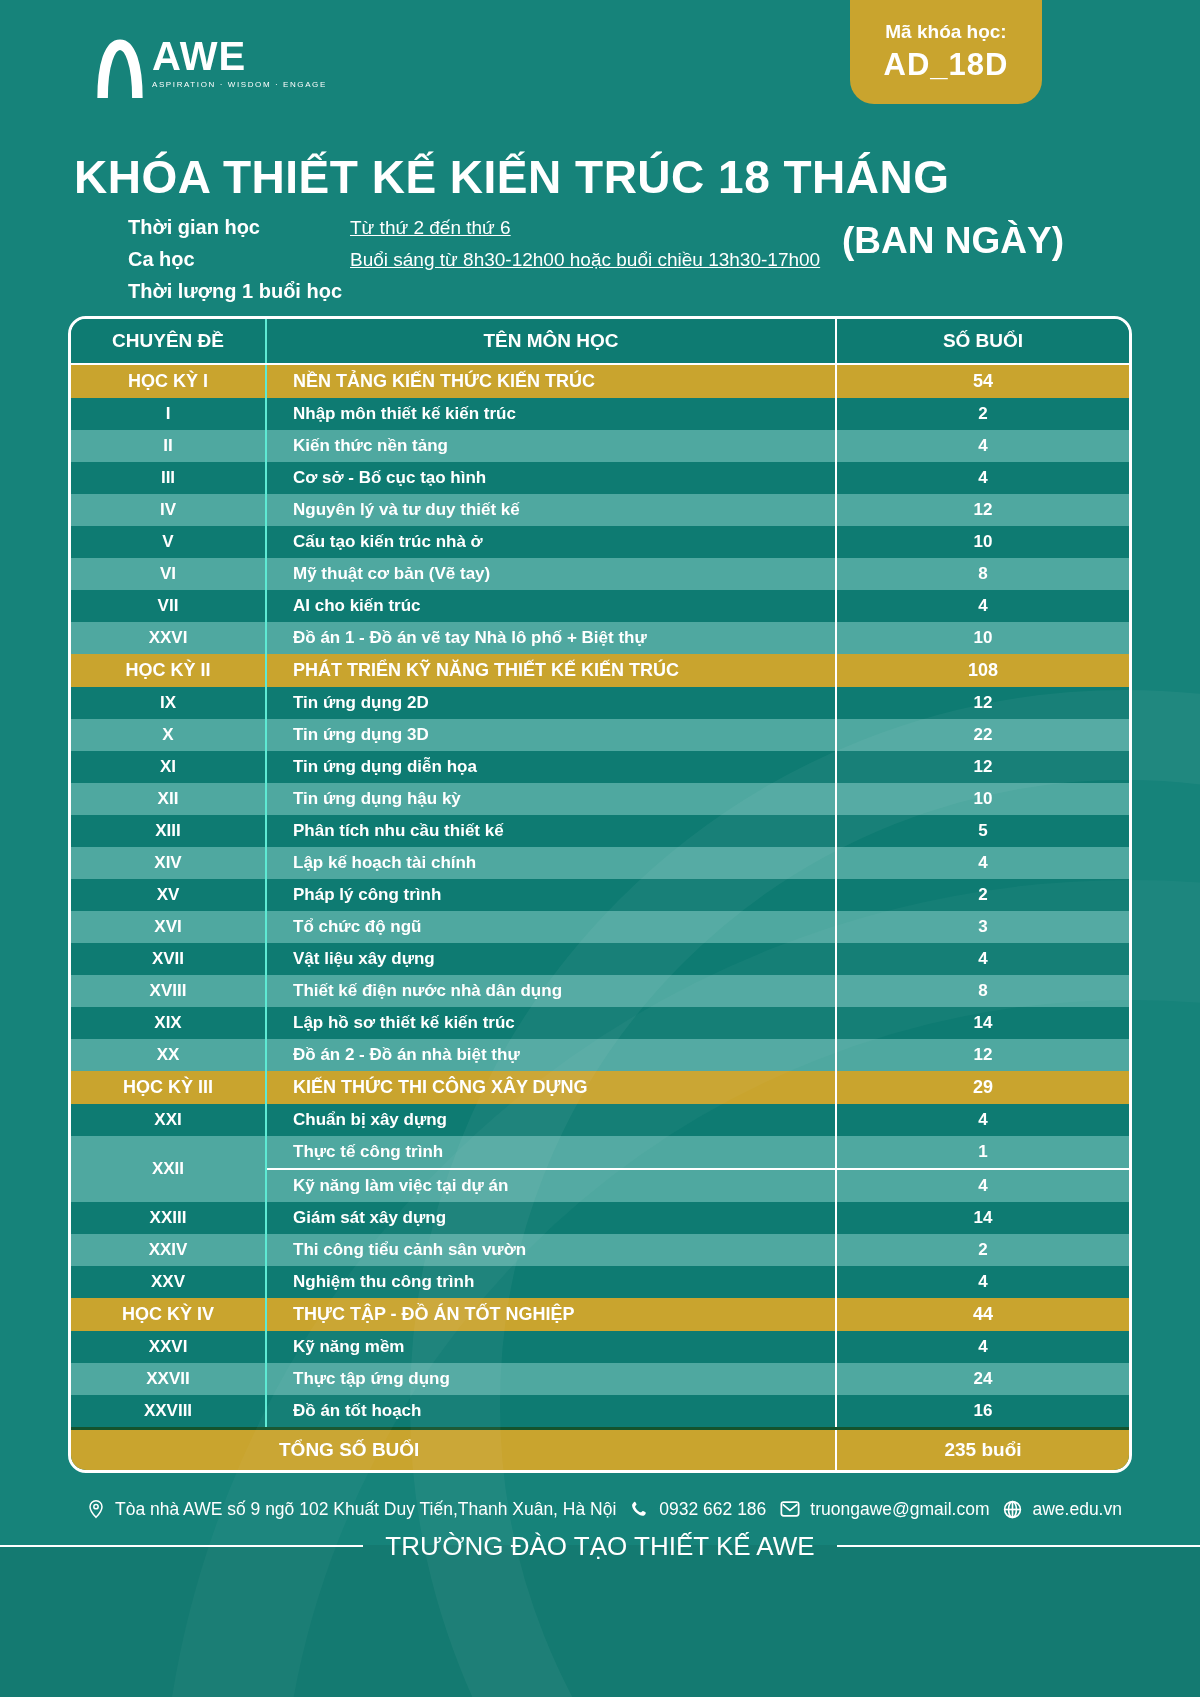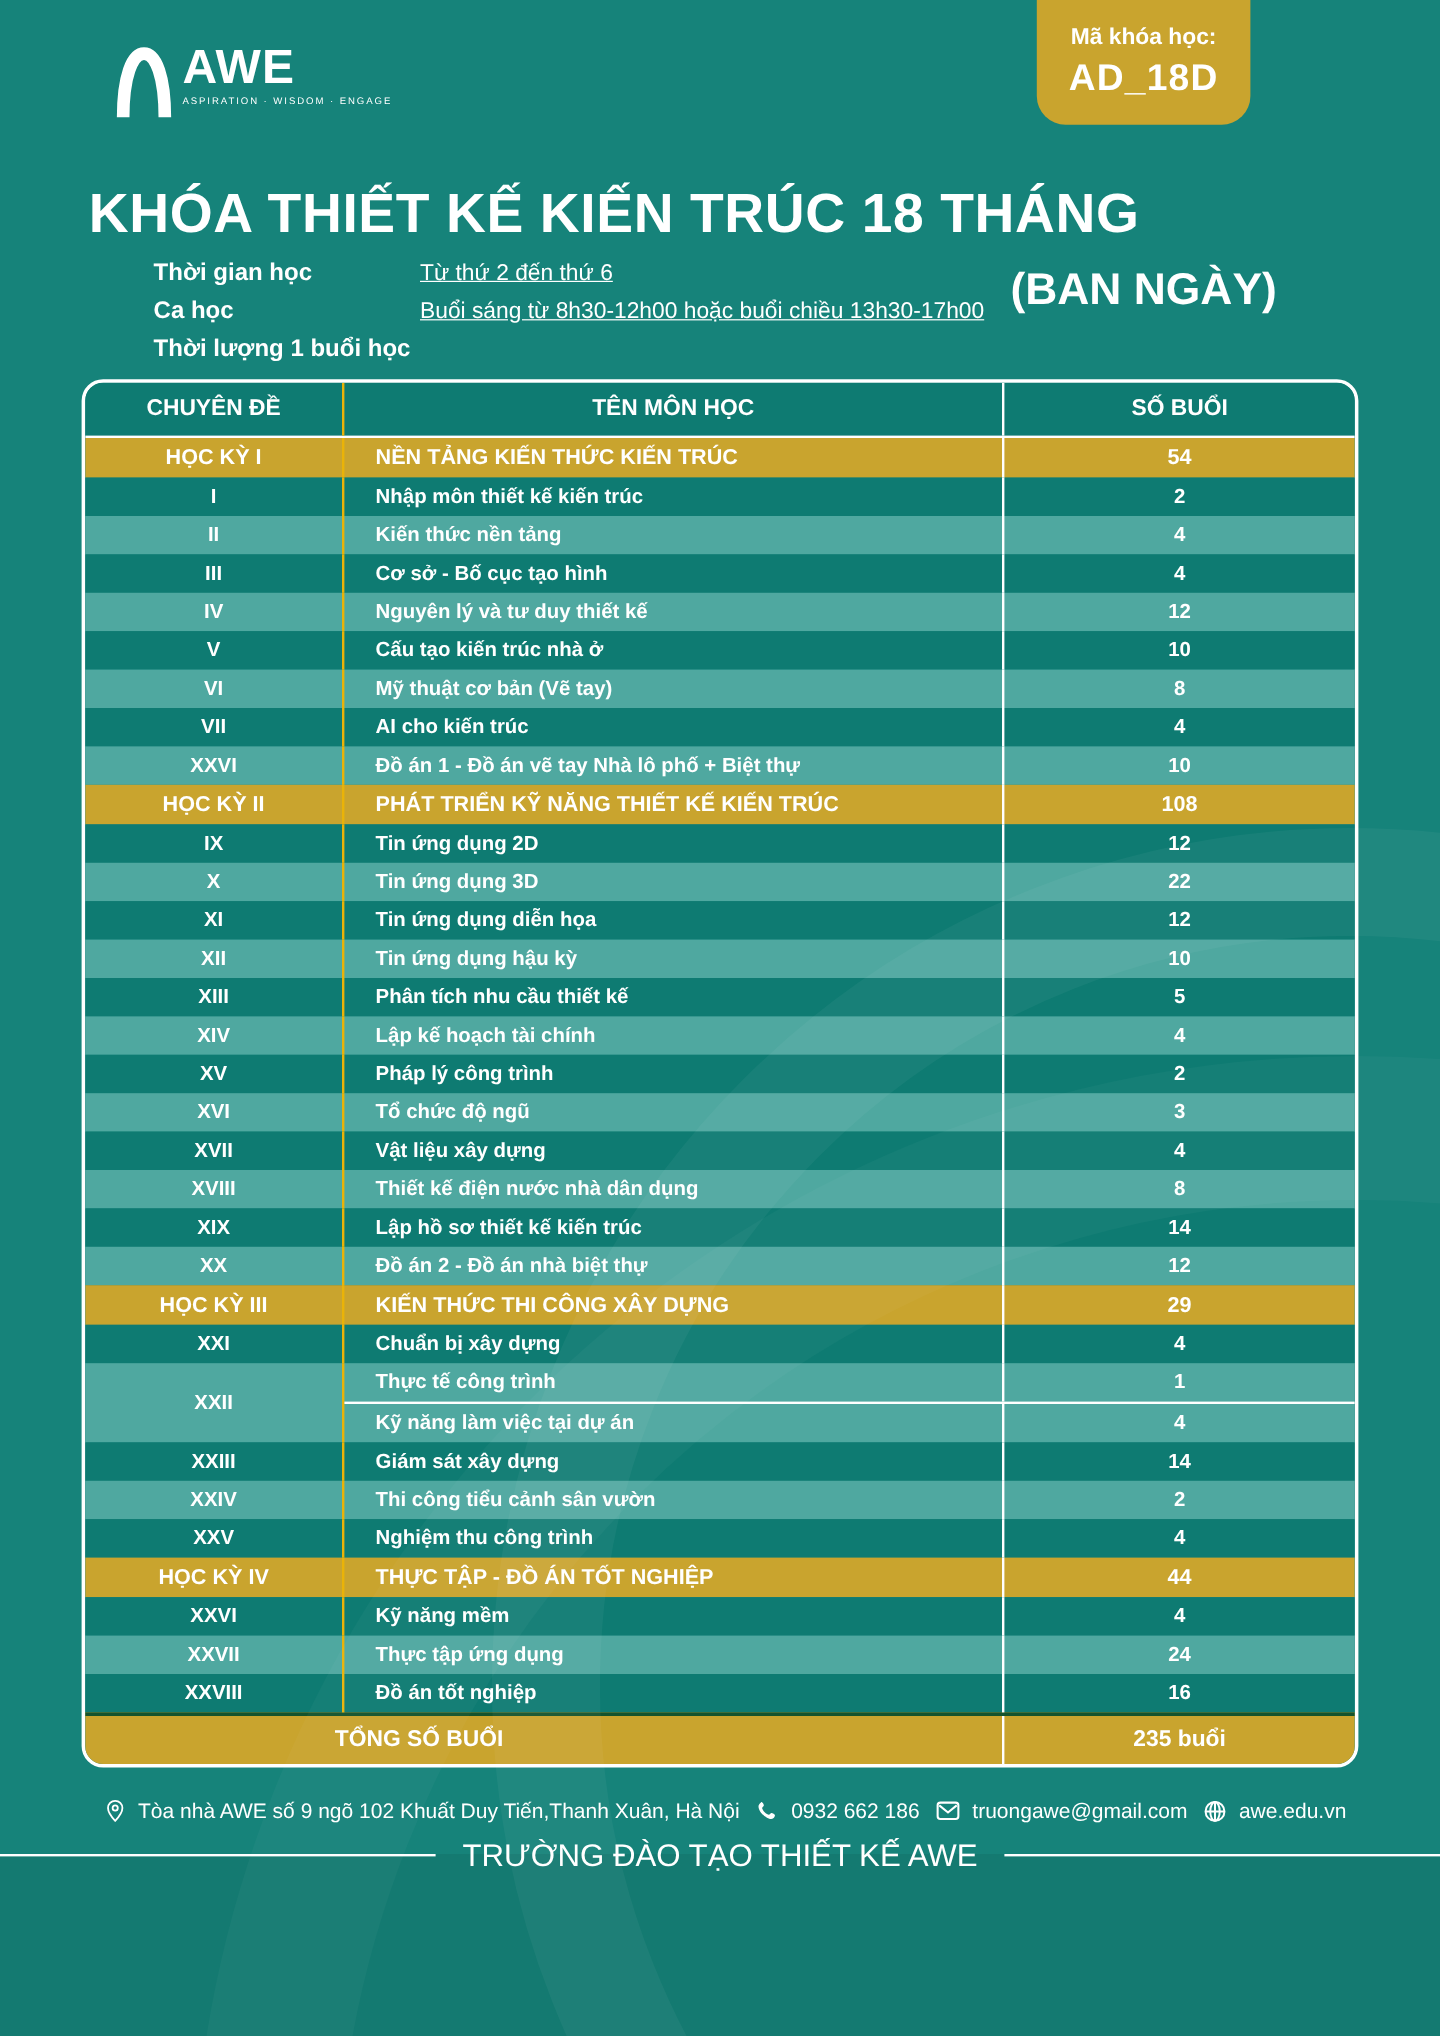--- a/index.html
+++ b/index.html
@@ -17,21 +17,21 @@
 
   
   .logo{position:absolute;left:88px;top:36px;display:flex;align-items:flex-start;z-index:2;}
   .logo svg{display:block;}
   .logo-txt{display:flex;flex-direction:column;line-height:1;}
   .logo-name{font-size:40px;font-weight:700;letter-spacing:1px;}
   .logo-tagline{font-size:8px;font-weight:400;letter-spacing:1.6px;margin-top:5px;white-space:nowrap;}
 
   
   .badge{
-    position:absolute;right:158px;top:0;width:178px;height:104px;
+    position:absolute;right:158px;top:0;width:192px;height:104px;
     background:#C9A42E;border-radius:0 0 24px 24px;
     display:flex;flex-direction:column;align-items:center;justify-content:center;
     z-index:2;
   }
   .badge-label{font-size:19px;font-weight:700;}
   .badge-code{font-size:31px;font-weight:700;letter-spacing:1px;margin-top:4px;}
 
   
   .title{position:absolute;left:74px;top:150px;font-size:46px;font-weight:700;letter-spacing:0.5px;white-space:nowrap;z-index:2;}
   .ban-ngay{position:absolute;right:136px;top:220px;font-size:37px;font-weight:700;z-index:2;}
@@ -41,21 +41,21 @@
   .schedule-value{font-size:19px;font-weight:400;white-space:nowrap;text-decoration:underline;}
 
   
   .ctable{
     position:absolute;left:68px;top:316px;width:1064px;z-index:2;
     border:3px solid #fff;border-radius:18px;overflow:hidden;
     box-sizing:border-box;
   }
   .trow{display:flex;align-items:stretch;}
   .thead{height:44px;background:#0E7B72;border-bottom:2px solid #fff;font-size:19px;font-weight:700;}
-  .c1{width:216px;display:flex;align-items:center;justify-content:center;border-right:2px solid #eab308;box-sizing:border-box;flex:none;}
+  .c1{width:196px;display:flex;align-items:center;justify-content:center;border-right:2px solid #5eead4;box-sizing:border-box;flex:none;}
   .c2{flex:1;display:flex;align-items:center;padding-left:26px;border-right:2px solid #fff;box-sizing:border-box;}
   .c3{width:292px;display:flex;align-items:center;justify-content:center;box-sizing:border-box;flex:none;}
   .thead .c2{justify-content:center;padding-left:0;}
   .item{height:32px;font-size:17px;font-weight:700;}
   .item.dark{background:#0E7B72;}
   .item.light{background:#4FA8A0;}
   .semester{height:33px;background:#C9A42E;font-size:18px;font-weight:700;}
   .multi{height:66px;}
   .subwrap{flex:1;display:flex;flex-direction:column;}
   .subrow{flex:1;display:flex;}
@@ -273,21 +273,21 @@
         <div class="c2">Kỹ năng mềm</div>
         <div class="c3">4</div>
       </div>
       <div class="trow item light">
         <div class="c1">XXVII</div>
         <div class="c2">Thực tập ứng dụng</div>
         <div class="c3">24</div>
       </div>
       <div class="trow item dark">
         <div class="c1">XXVIII</div>
-        <div class="c2">Đồ án tốt nghiệp</div>
+        <div class="c2">Đồ án tốt hoạch</div>
         <div class="c3">16</div>
       </div>
       <div class="trow total">
         <div class="c12">TỔNG SỐ BUỔI</div>
         <div class="c3">235 buổi</div>
       </div>
     </div>
 </div>
 
 <div class="footer-title-row">

